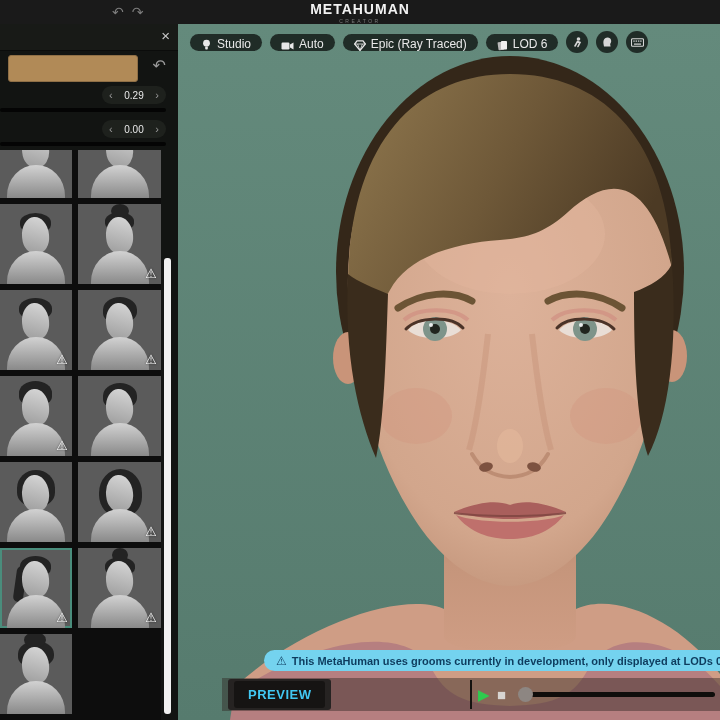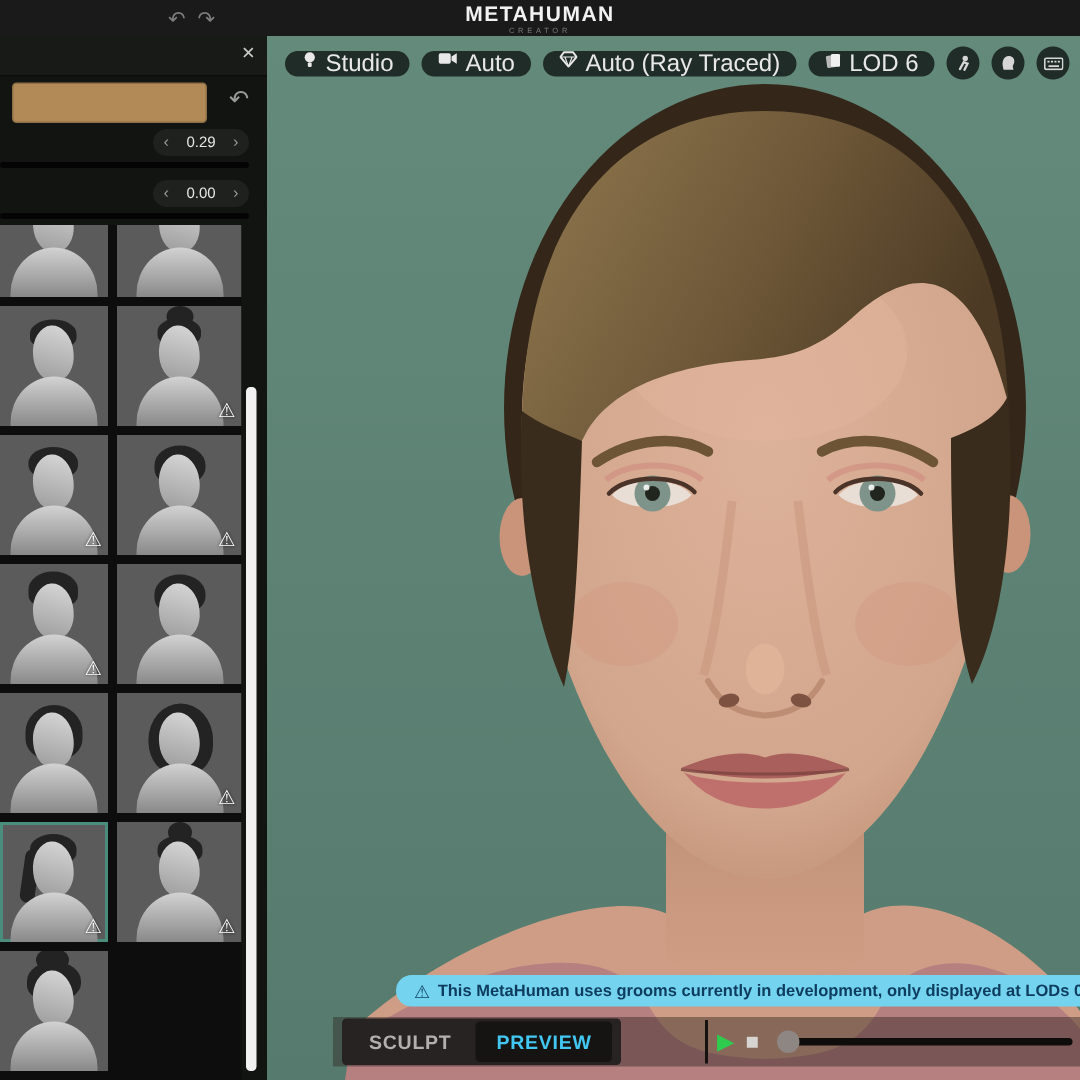--- a/index.html
+++ b/index.html
@@ -14,22 +14,22 @@
   .logo-hex{width:16px;height:16px;}
   .logo-text{color:#f2f2f2;font-weight:bold;font-size:14px;letter-spacing:1px;line-height:12px;}
   .logo-sub{display:block;color:#7a7a7a;font-size:5px;letter-spacing:2.5px;font-weight:normal;text-align:center;margin-top:0px;}
 
   
   .viewport{position:absolute;left:178px;top:24px;width:542px;height:696px;background:#5e8577;}
   .viewport svg{display:block;}
 
   
   .toolbar{position:absolute;left:190px;top:31px;display:flex;align-items:center;gap:8px;z-index:30;}
-  .pill{display:flex;align-items:flex-start;gap:5px;height:17px;padding:0 11px;border-radius:13px;
-    background:rgba(23,31,27,0.88);color:#e8e8e8;font-size:16px;cursor:pointer;white-space:nowrap;}
+  .pill{display:flex;align-items:flex-end;gap:5px;height:17px;padding:0 11px;border-radius:13px;
+    background:rgba(23,31,27,0.88);color:#e8e8e8;font-size:12px;cursor:pointer;white-space:nowrap;}
   .pill svg{flex:0 0 auto;}
   .roundbtn{width:22px;height:22px;border-radius:50%;background:rgba(23,31,27,0.88);
     display:flex;align-items:center;justify-content:center;cursor:pointer;}
 
   
   .sidebar{position:absolute;left:0;top:24px;width:178px;height:696px;background:#121412;}
   .side-head{position:absolute;left:0;top:0;width:178px;height:26px;background:#181a17;border-bottom:1px solid #0b0c0b;}
   .close-x{position:absolute;right:8px;top:3px;color:#c9c9c9;font-size:15px;line-height:18px;cursor:pointer;}
   .swatch{position:absolute;left:8px;top:31px;width:128px;height:25px;border-radius:3px;border:1px solid #8f6f46;cursor:pointer;}
   .reset-arrow{position:absolute;right:12px;top:32px;color:#9a9a9a;font-size:16px;cursor:pointer;}
@@ -203,21 +203,21 @@
         <rect x="0.5" y="1.5" width="8" height="7" rx="1.2" fill="#e8e8e8"></rect>
         <path d="M9,3.6 L12.5,1.5 L12.5,8.5 L9,6.4 Z" fill="#e8e8e8"></path>
       </svg>
       <span>Auto</span>
     </div>
     <div class="pill">
       <svg width="12" height="11" viewBox="0 0 12 11">
         <path d="M3,0.8 L9,0.8 L11.4,4 L6,10.4 L0.6,4 Z" fill="none" stroke="#e8e8e8" stroke-width="1.3"></path>
         <path d="M0.6,4 L11.4,4 M6,10.4 L3.6,4 M6,10.4 L8.4,4" stroke="#e8e8e8" stroke-width="0.8" fill="none"></path>
       </svg>
-      <span>Auto (Ray Traced)</span>
+      <span>Epic (Ray Traced)</span>
     </div>
     <div class="pill">
       <svg width="11" height="12" viewBox="0 0 11 12">
         <rect x="1" y="3" width="6" height="8" rx="0.8" fill="#b9b9b9" transform="rotate(-8 4 7)"></rect>
         <rect x="4" y="2" width="6" height="8.5" rx="0.8" fill="#efefef"></rect>
       </svg>
       <span>LOD 6</span>
     </div>
     <div class="roundbtn">
       <svg width="12" height="12" viewBox="0 0 12 12">
@@ -343,21 +343,20 @@
   </div>
 
   <div class="notice">
     <span class="nicon">⚠</span>
     <span>This MetaHuman uses grooms currently in development, only displayed at LODs 0 &amp; 1.</span>
   </div>
 
   <div class="bottomstrip"></div>
 
   <div class="modes">
-    <span class="mode">SCULPT</span>
     <span class="mode active">PREVIEW</span>
   </div>
   <div class="vsep"></div>
   <span class="playbtn">▶</span>
   <span class="stopbtn">■</span>
   <div class="knob"></div>
   <div class="timeline"></div>
 
 </div>
 

